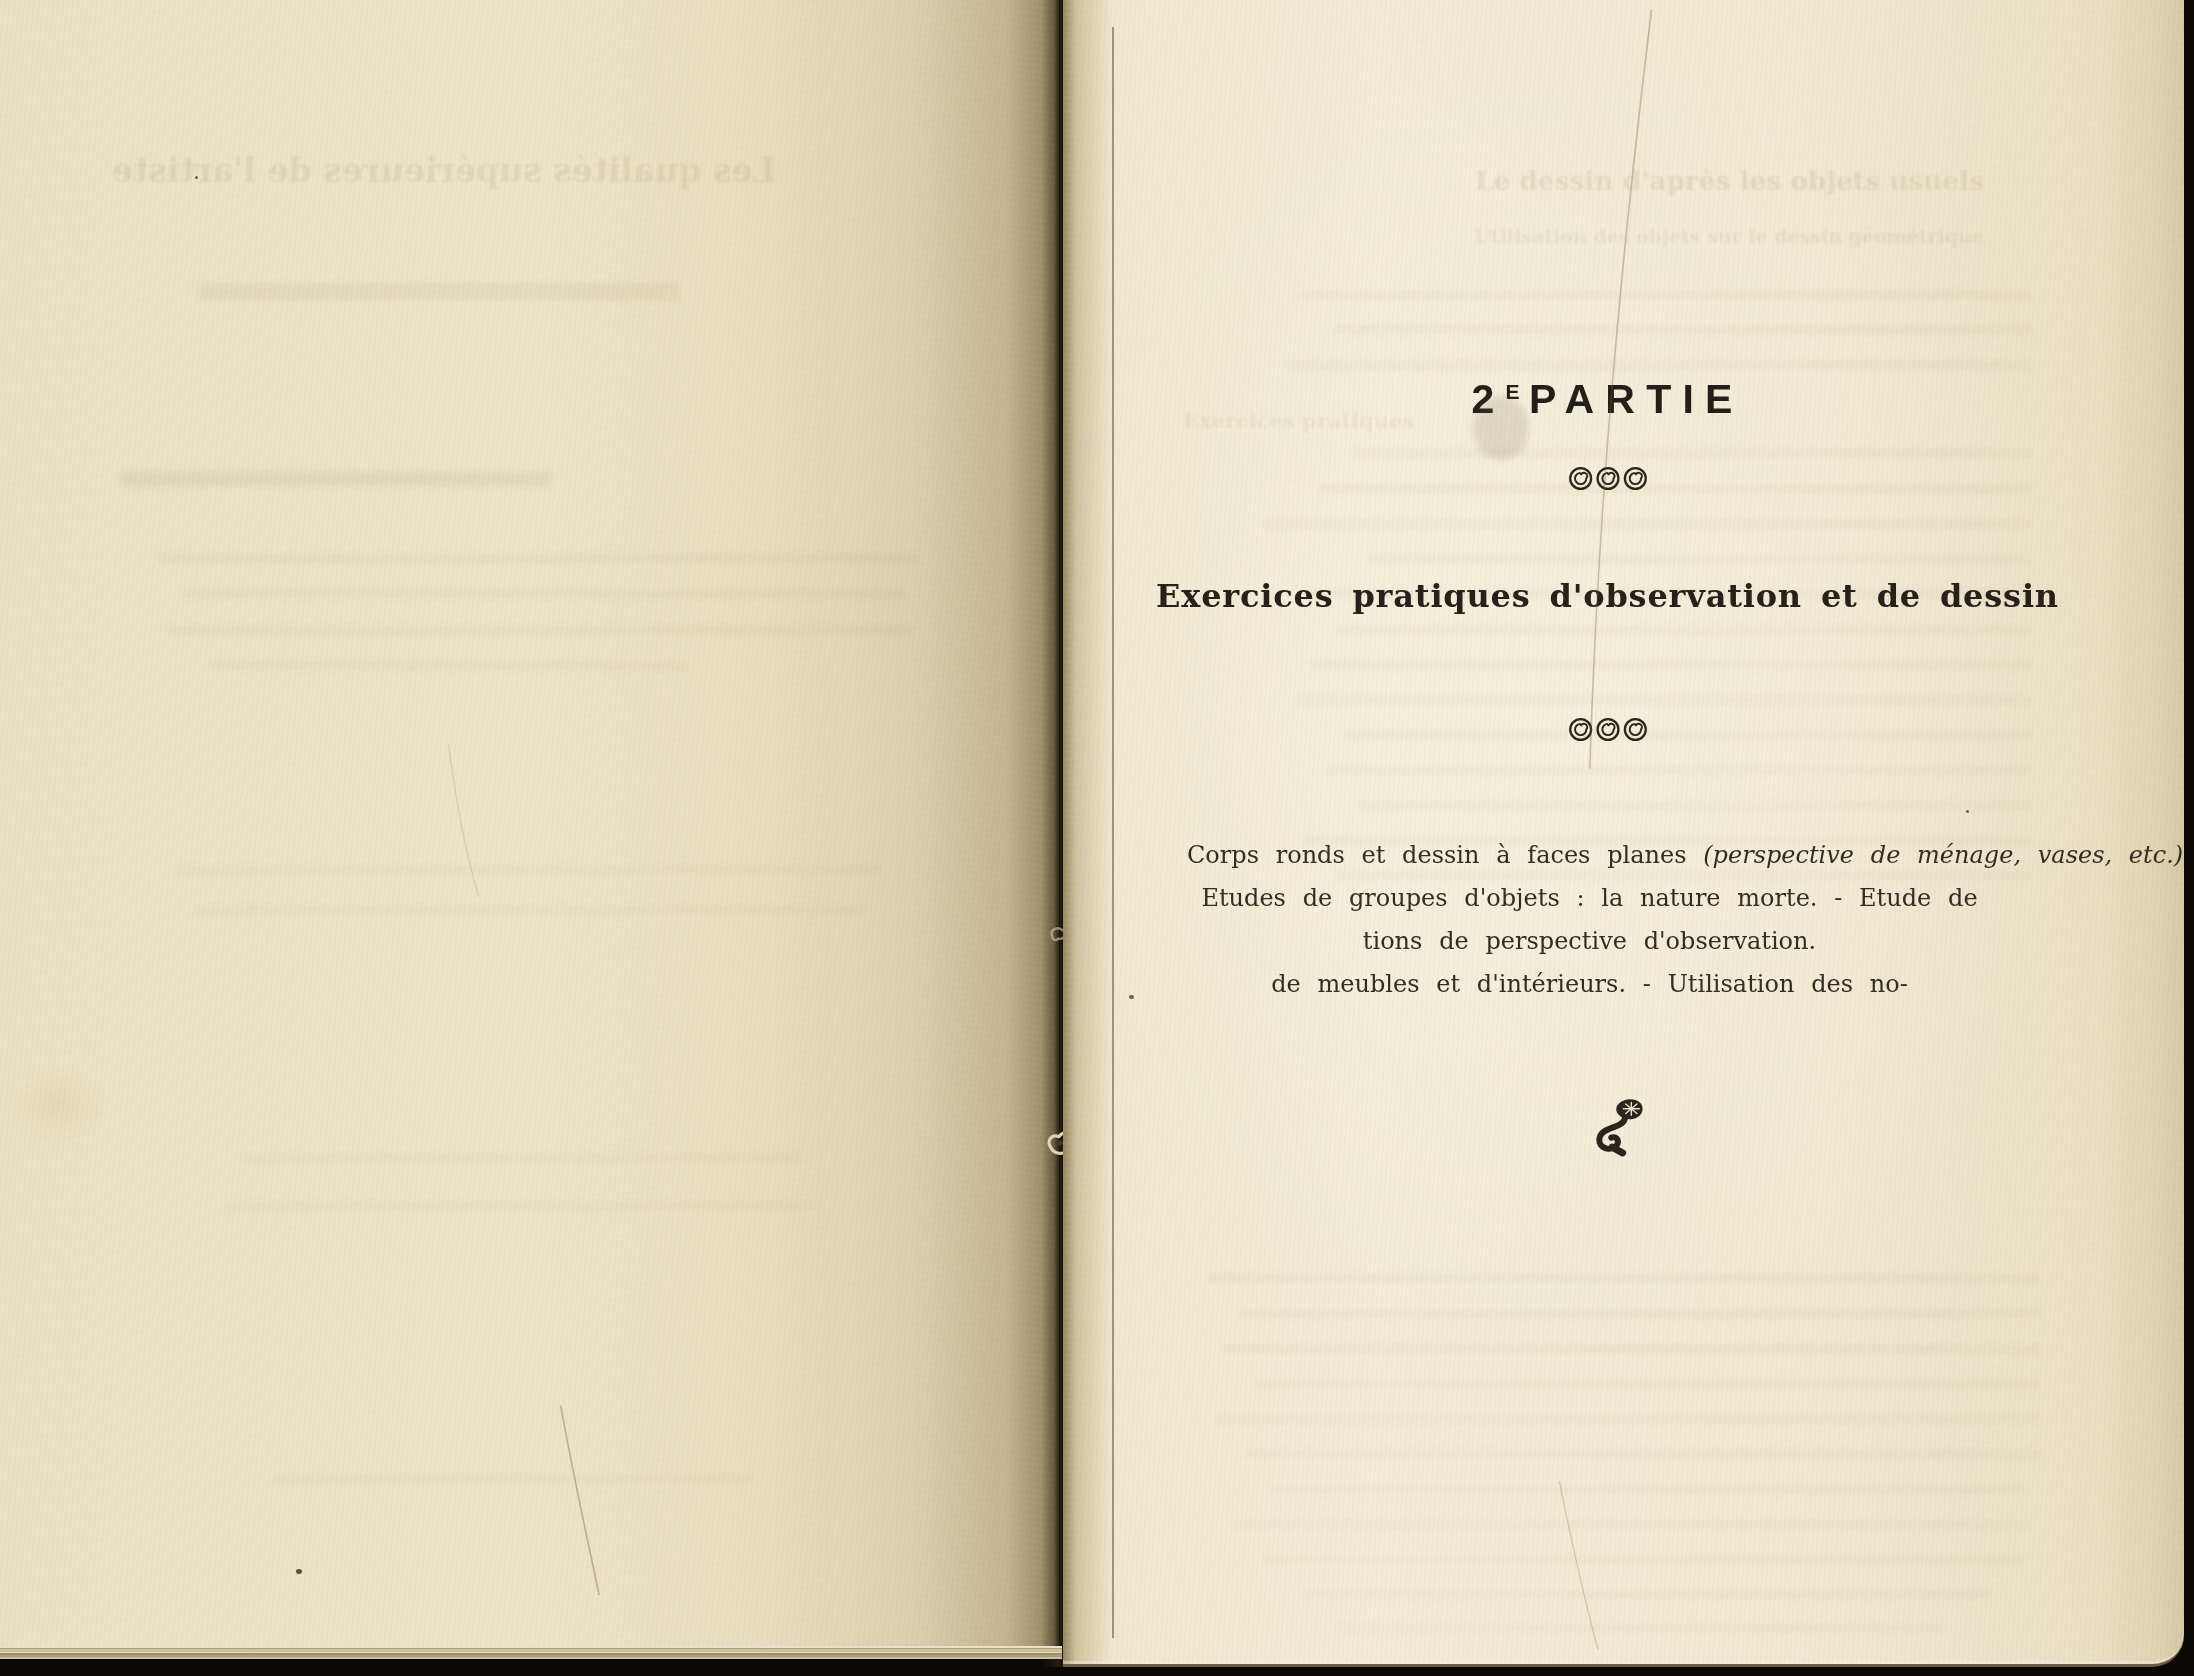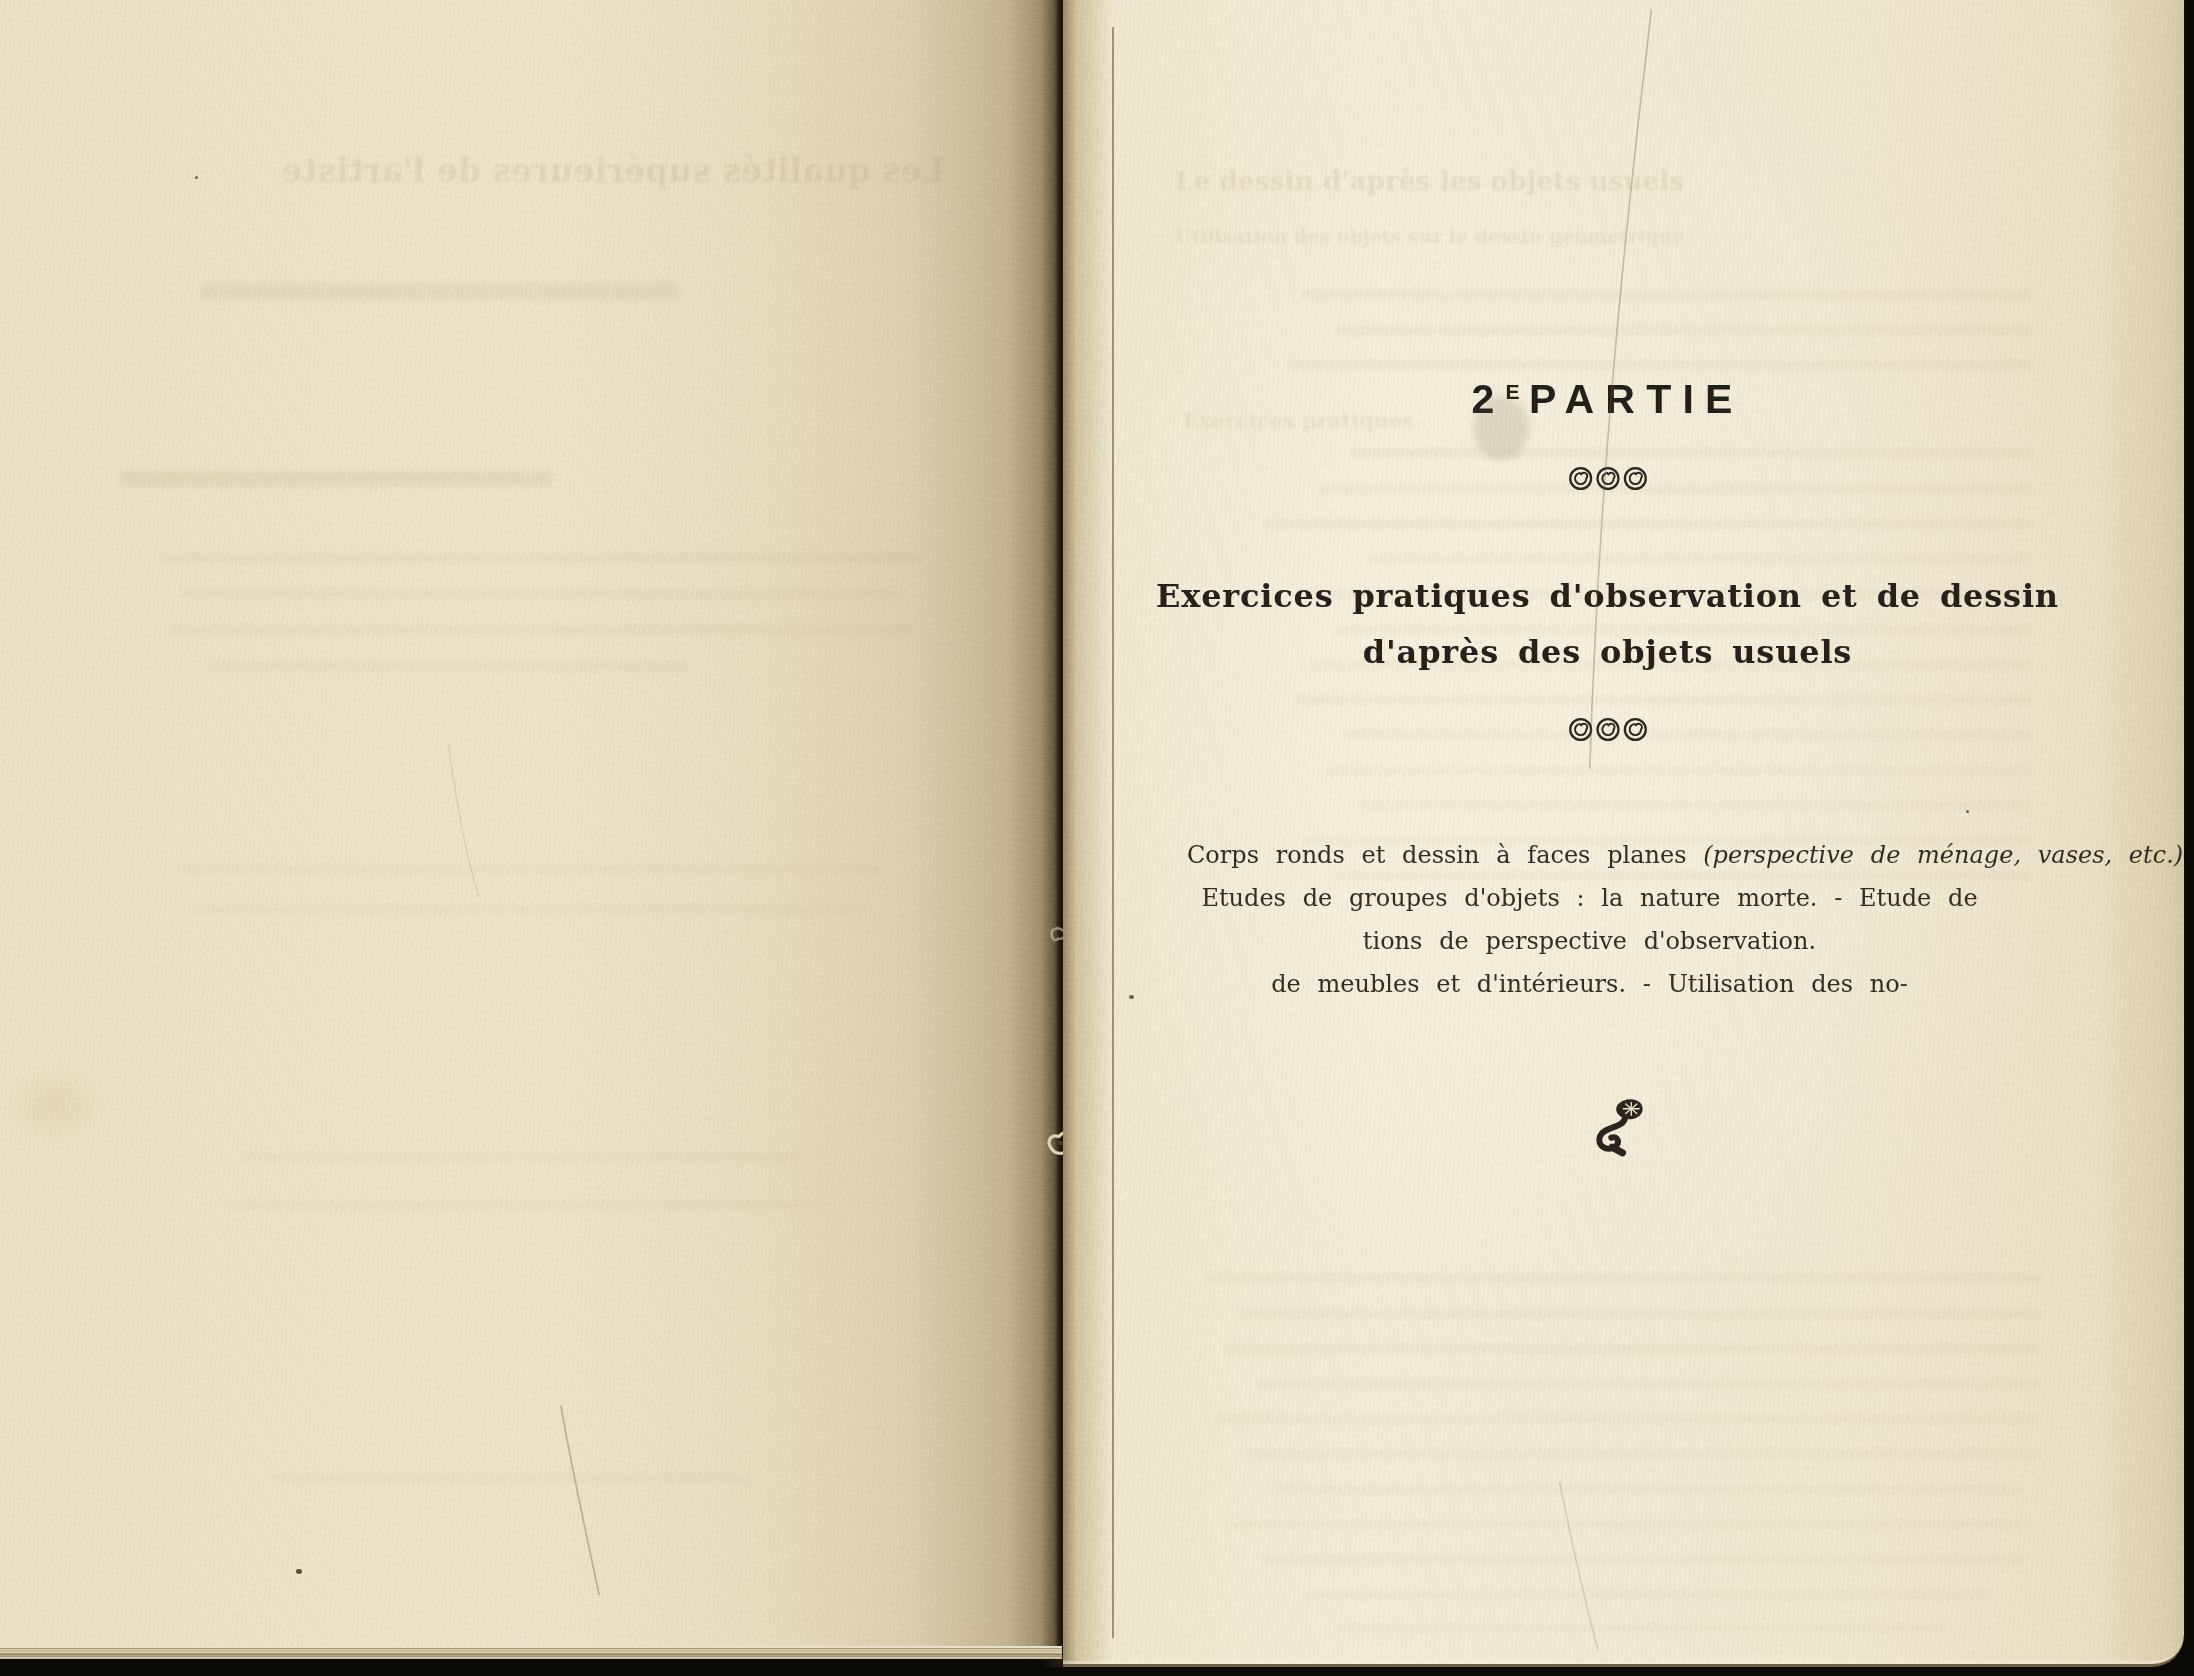--- a/index.html
+++ b/index.html
@@ -65,21 +65,21 @@
   .title-1{top:577px;}
   .title-2{top:633px;}
   .summary{
     position:absolute;left:124px;top:834px;width:805px;text-align:center;
     font-size:24px;line-height:43px;word-spacing:.38em;color:#332d23;white-space:nowrap;
   }
   .summary .it{font-style:italic;}
   .tailpiece{position:absolute;left:525px;top:1096px;}
 
   
-  .ghost-text{position:absolute;color:#8a7850;white-space:nowrap;text-align:left;}
+  .ghost-text{position:absolute;color:#8a7850;white-space:nowrap;text-align:right;}
   .g-mirror{transform:scaleX(-1);}
   .gl-heading{left:112px;top:151px;width:833px;font-size:33px;font-weight:bold;
               opacity:.13;filter:blur(1.2px);}
   .gr-heading{left:112px;top:165px;width:809px;font-size:26.4px;font-weight:bold;
               opacity:.14;filter:blur(0.8px);}
   .gr-subheading{left:112px;top:225px;width:809px;font-size:19px;font-weight:bold;
               opacity:.11;filter:blur(0.8px);}
   .gr-midheading{left:120px;top:408px;width:480px;text-align:left;font-size:21px;font-weight:bold;
               opacity:.10;filter:blur(1.2px);}
   .ghost-strip{position:absolute;background:#8a7850;border-radius:3.2px;}
@@ -183,21 +183,20 @@
             <path d="M17 11 a7 7 0 1 0 7 7 a4.2 4.2 0 1 0 -7 -4.2" stroke-width="2.4"></path>
             <circle cx="51" cy="18" r="13" stroke-width="2.8"></circle>
             <path d="M51 11 a7 7 0 1 0 7 7 a4.2 4.2 0 1 0 -7 -4.2" stroke-width="2.4"></path>
             <circle cx="85" cy="18" r="13" stroke-width="2.8"></circle>
             <path d="M85 11 a7 7 0 1 0 7 7 a4.2 4.2 0 1 0 -7 -4.2" stroke-width="2.4"></path>
           </g>
         </svg>
       </div>
 
       <div class="section-title title-1">Exercices pratiques d'observation et de dessin</div>
-      <div class="section-title title-2">d'après des objets usuels</div>
 
       <div class="ornament orn-2">
         <svg width="82" height="29" viewBox="0 0 102 36">
           <g fill="none" stroke="#2a251d">
             <circle cx="17" cy="18" r="13" stroke-width="2.8"></circle>
             <path d="M17 11 a7 7 0 1 0 7 7 a4.2 4.2 0 1 0 -7 -4.2" stroke-width="2.4"></path>
             <circle cx="51" cy="18" r="13" stroke-width="2.8"></circle>
             <path d="M51 11 a7 7 0 1 0 7 7 a4.2 4.2 0 1 0 -7 -4.2" stroke-width="2.4"></path>
             <circle cx="85" cy="18" r="13" stroke-width="2.8"></circle>
             <path d="M85 11 a7 7 0 1 0 7 7 a4.2 4.2 0 1 0 -7 -4.2" stroke-width="2.4"></path>

